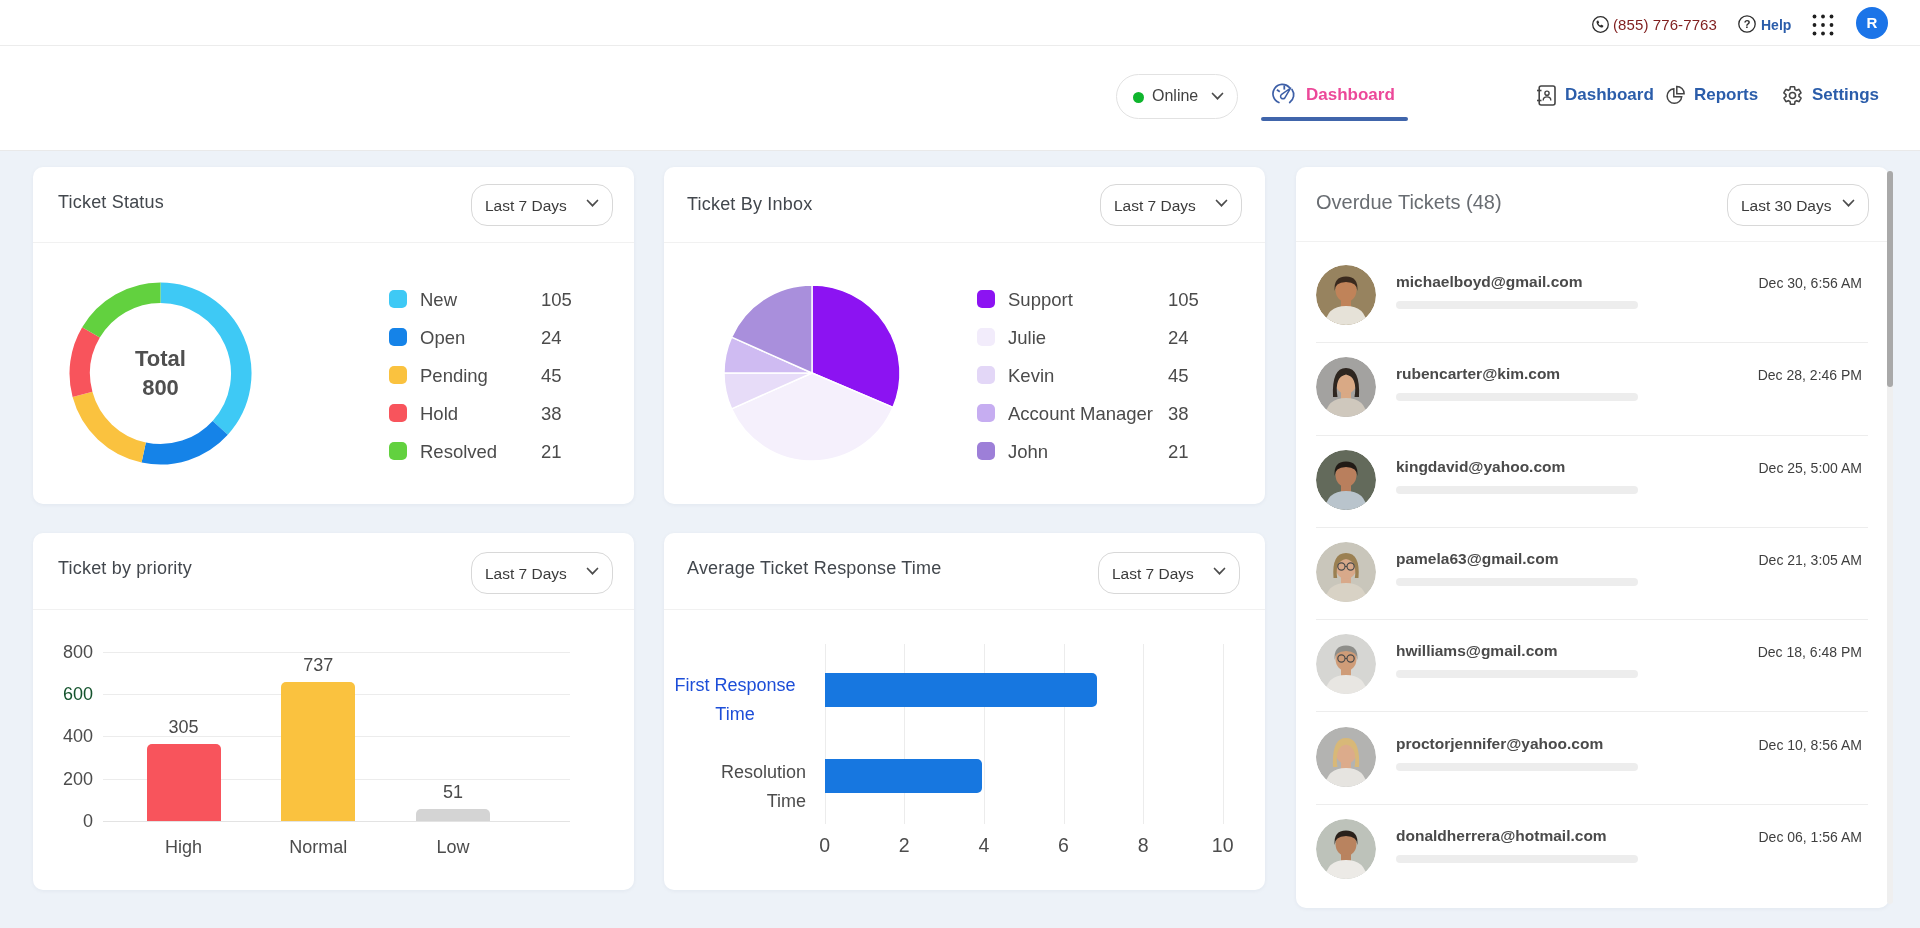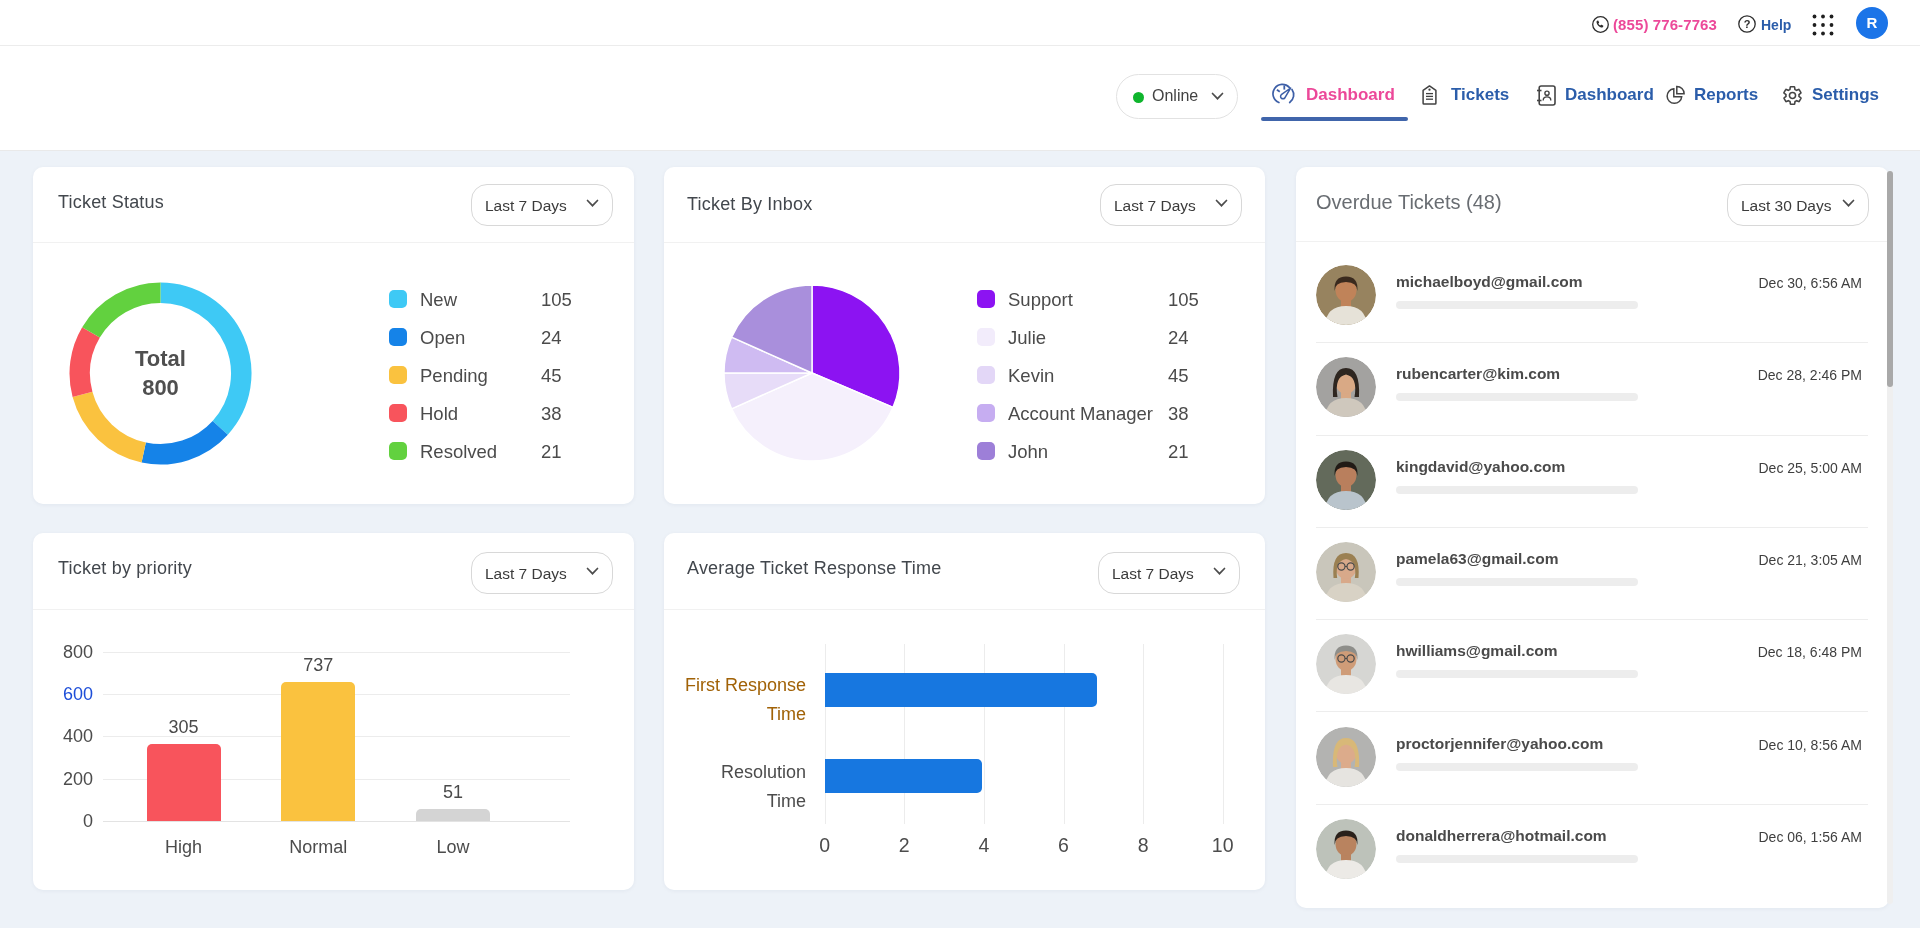--- a/index.html
+++ b/index.html
@@ -25,21 +25,21 @@
 .av{position:absolute;width:60px;height:60px;border-radius:50%;overflow:hidden}
 </style>
 </head>
 <body>
 
 <div class="topbar">
   <svg class="abs" style="left:1592px;top:16px" width="17" height="17" viewBox="0 0 17 17">
       <circle cx="8.5" cy="8.5" r="7.8" fill="none" stroke="#2d2d2d" stroke-width="1.3"></circle>
       <path d="M5.6 4.6c.3-.1.7 0 .8.3l.7 1.4c.1.3 0 .6-.2.8l-.6.5c.4.9 1.1 1.6 2 2l.5-.6c.2-.2.5-.3.8-.2l1.4.7c.3.1.4.5.3.8l-.3.8c-.1.3-.5.5-.8.5-3-.3-5.4-2.7-5.7-5.7 0-.3.2-.7.5-.8z" fill="#2d2d2d"></path>
     </svg>
-  <div class="abs" style="left:1613px;top:16px;font-size:15px;font-weight:bold;color:#ec4899;letter-spacing:0.1px">(855) 776-7763</div>
+  <div class="abs" style="left:1613px;top:16px;font-size:15px;font-weight:normal;color:#7f1d1d;letter-spacing:0.1px">(855) 776-7763</div>
   <svg class="abs" style="left:1738px;top:15px" width="18" height="18" viewBox="0 0 18 18">
       <circle cx="9" cy="9" r="8.2" fill="none" stroke="#2d2d2d" stroke-width="1.3"></circle>
       <text x="9" y="13" font-size="11" font-weight="bold" fill="#2d2d2d" text-anchor="middle" font-family="Liberation Sans">?</text>
     </svg>
   <div class="abs" style="left:1761px;top:16.5px;font-size:14px;font-weight:bold;color:#2b5daa">Help</div>
   <svg class="abs" style="left:1811px;top:14px" width="24" height="22" viewBox="0 0 24 22">
       <g fill="#1f1f1f">
         <circle cx="3.5" cy="2.5" r="1.9"></circle>
         <circle cx="12" cy="2.5" r="1.9"></circle>
         <circle cx="20.5" cy="2.5" r="1.9"></circle>
@@ -68,32 +68,20 @@
         <path d="M19.50,6.41 A9.4,9.4 0 0 1 17.19,19.50" fill="none" stroke="#3d5fa7" stroke-width="1.7" stroke-linecap="round"></path>
         <path d="M6.41,19.50 A9.4,9.4 0 1 1 16.80,4.40" fill="none" stroke="#3d5fa7" stroke-width="1.7" stroke-linecap="round"></path>
         <line x1="11.8" y1="2.6" x2="11.8" y2="6.6" stroke="#3d5fa7" stroke-width="1.8"></line>
         <line x1="4.4" y1="6.8" x2="7.3" y2="8.8" stroke="#3d5fa7" stroke-width="1.8"></line>
         <path d="M18.1,5.0 L8.8,11.7 A2.4,2.4 0 1 0 12.2,15.1 Z" fill="#fff" stroke="#3d5fa7" stroke-width="1.5" stroke-linejoin="round"></path>
       </svg>
     <span>Dashboard</span>
   </div>
   <div class="abs" style="left:1261px;top:71px;width:147px;height:3.5px;background:#4065ab;border-radius:2px"></div>
 
-  <div class="navitem" style="left:1422px">
-    <svg width="15" height="20" viewBox="0 0 15 20" style="margin-right:5px">
-        <path d="M7.5 0.9 L13.9 5.4 L13.9 18.3 Q13.9 19.1 13.1 19.1 L1.9 19.1 Q1.1 19.1 1.1 18.3 L1.1 5.4 Z" fill="none" stroke="#414141" stroke-width="1.5" stroke-linejoin="round"></path>
-        <circle cx="7.5" cy="4.7" r="1.15" fill="#414141"></circle>
-        <g stroke="#414141" stroke-width="1.3">
-          <line x1="4" y1="8.6" x2="11" y2="8.6"></line>
-          <line x1="4" y1="11.4" x2="11" y2="11.4"></line>
-          <line x1="4" y1="14.2" x2="11" y2="14.2"></line>
-        </g>
-      </svg>
-    <span>Tickets</span>
-  </div>
   <div class="navitem" style="left:1536px">
     <svg width="20" height="21" viewBox="0 0 20 21">
         <rect x="3.2" y="1" width="15.8" height="19" rx="2" fill="none" stroke="#444" stroke-width="1.6"></rect>
         <line x1="1" y1="5.5" x2="5.5" y2="5.5" stroke="#444" stroke-width="1.6"></line>
         <line x1="1" y1="15.5" x2="5.5" y2="15.5" stroke="#444" stroke-width="1.6"></line>
         <circle cx="11" cy="8.2" r="2.1" fill="none" stroke="#444" stroke-width="1.4"></circle>
         <path d="M7.2 15.4 Q7.2 11.9 11 11.9 Q14.8 11.9 14.8 15.4" fill="none" stroke="#444" stroke-width="1.4"></path>
       </svg>
     <span>Dashboard</span>
   </div>
@@ -356,21 +344,21 @@
 <div class="card" style="left:33px;top:533px;width:601px;height:357px">
   <div class="chead" style="left:25px;top:25px">Ticket by priority</div>
   <div class="dd" style="left:438px;top:19px">
       <span>Last 7 Days</span>
       <svg width="13" height="9" viewBox="0 0 13 9">
         <path d="M1.5 1.5 L6.5 6.7 L11.5 1.5" fill="none" stroke="#4c4c4c" stroke-width="1.7" stroke-linecap="round"></path>
       </svg>
     </div>
   <div class="hline" style="left:0;top:76px;width:601px"></div>
   <div class="abs" style="left:30px;top:109px;width:30px;text-align:right;font-size:18px;color:#4c4c4c">800</div>
-  <div class="abs" style="left:30px;top:151px;width:30px;text-align:right;font-size:18px;color:#1d4ed8">600</div>
+  <div class="abs" style="left:30px;top:151px;width:30px;text-align:right;font-size:18px;color:#14532d">600</div>
   <div class="abs" style="left:30px;top:193px;width:30px;text-align:right;font-size:18px;color:#4c4c4c">400</div>
   <div class="abs" style="left:30px;top:236px;width:30px;text-align:right;font-size:18px;color:#4c4c4c">200</div>
   <div class="abs" style="left:30px;top:278px;width:30px;text-align:right;font-size:18px;color:#4c4c4c">0</div>
   <div class="hline" style="left:70px;top:119px;width:467px;background:#ececec"></div>
   <div class="hline" style="left:70px;top:161px;width:467px;background:#ececec"></div>
   <div class="hline" style="left:70px;top:203px;width:467px;background:#ececec"></div>
   <div class="hline" style="left:70px;top:246px;width:467px;background:#ececec"></div>
   <div class="hline" style="left:70px;top:288px;width:467px;background:#e3e3e3"></div>
   <div class="abs" style="left:113.5px;top:211px;width:74px;height:77px;background:#f8545c;border-radius:5px 5px 0 0"></div>
   <div class="abs" style="left:248.2px;top:148.5px;width:74px;height:139.5px;background:#fac23f;border-radius:5px 5px 0 0"></div>
@@ -393,21 +381,21 @@
     </div>
   <div class="hline" style="left:0;top:76px;width:601px"></div>
   <div class="abs" style="left:160.7px;top:110.6px;width:1px;height:180.3px;background:#ececec"></div>
   <div class="abs" style="left:240.3px;top:110.6px;width:1px;height:180.3px;background:#ececec"></div>
   <div class="abs" style="left:319.9px;top:110.6px;width:1px;height:180.3px;background:#ececec"></div>
   <div class="abs" style="left:399.5px;top:110.6px;width:1px;height:180.3px;background:#ececec"></div>
   <div class="abs" style="left:479.1px;top:110.6px;width:1px;height:180.3px;background:#ececec"></div>
   <div class="abs" style="left:558.7px;top:110.6px;width:1px;height:180.3px;background:#ececec"></div>
   <div class="abs" style="left:161px;top:139.7px;width:272px;height:34px;background:#1777e0;border-radius:0 5px 5px 0"></div>
   <div class="abs" style="left:161px;top:226.3px;width:157px;height:34px;background:#1777e0;border-radius:0 5px 5px 0"></div>
-  <div class="abs" style="left:0px;top:138px;width:142px;text-align:right;font-size:18px;color:#a16207;line-height:29px">First Response<br>Time</div>
+  <div class="abs" style="left:0px;top:138px;width:142px;text-align:center;font-size:18px;color:#1d4ed8;line-height:29px">First Response<br>Time</div>
   <div class="abs" style="left:0px;top:224.5px;width:142px;text-align:right;font-size:18px;color:#4c4c4c;line-height:29px">Resolution<br>Time</div>
   <div class="abs" style="left:140.7px;top:301px;width:40px;text-align:center;font-size:19.5px;color:#4c4c4c">0</div>
   <div class="abs" style="left:220.3px;top:301px;width:40px;text-align:center;font-size:19.5px;color:#4c4c4c">2</div>
   <div class="abs" style="left:299.9px;top:301px;width:40px;text-align:center;font-size:19.5px;color:#4c4c4c">4</div>
   <div class="abs" style="left:379.5px;top:301px;width:40px;text-align:center;font-size:19.5px;color:#4c4c4c">6</div>
   <div class="abs" style="left:459.1px;top:301px;width:40px;text-align:center;font-size:19.5px;color:#4c4c4c">8</div>
   <div class="abs" style="left:538.7px;top:301px;width:40px;text-align:center;font-size:19.5px;color:#4c4c4c">10</div>
 </div>
 
 </body></html>

